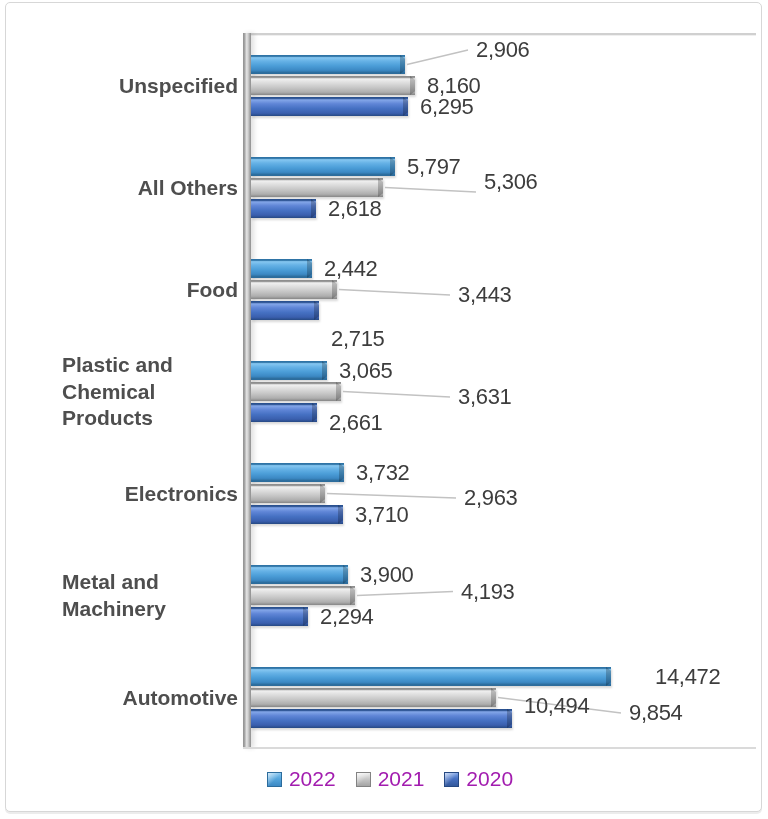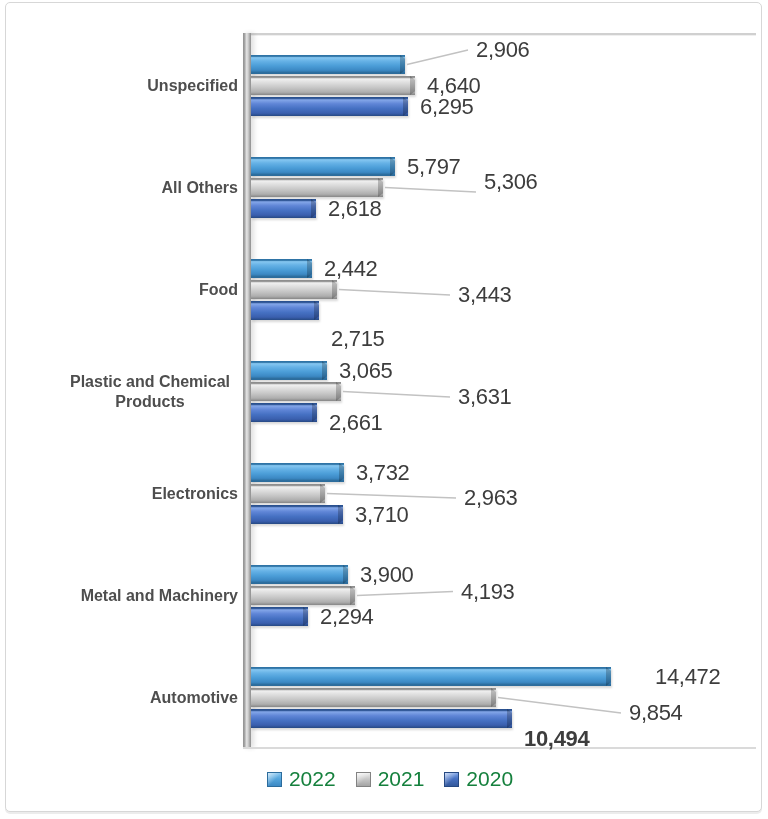--- a/index.html
+++ b/index.html
@@ -29,38 +29,38 @@
 
   .val-label{
     position:absolute;height:24px;line-height:24px;white-space:nowrap;
     font-size:22px;color:#3d3d3d;letter-spacing:-0.3px;
   }
 
   .cat-label{
     position:absolute;left:10px;width:222px;display:flex;align-items:center;justify-content:flex-end;
   }
   .cat-label span{
-    display:inline-block;max-width:176px;text-align:center;
-    font-size:16px;font-weight:bold;color:#4e4e4e;line-height:1.28;
+    display:inline-block;max-width:176px;text-align:left;
+    font-size:21px;font-weight:bold;color:#4e4e4e;line-height:1.28;
   }
 
   #leader-svg{position:absolute;left:0;top:0;width:768px;height:819px;pointer-events:none;}
 
   .legend{
     position:absolute;left:0;top:761px;width:768px;height:30px;
     display:flex;align-items:center;justify-content:center;gap:20px;
   }
   .legend-item{display:flex;align-items:center;gap:7px;}
   .legend-swatch{width:15px;height:15px;position:relative;box-sizing:border-box;}
   .legend-swatch.s0{background:linear-gradient(180deg,#7fc2ee 0%,#54a5dc 45%,#3c89c4 100%);border:1px solid #2c6c9c;}
   .legend-swatch.s1{background:linear-gradient(180deg,#ededed 0%,#c7c7c7 45%,#a4a4a4 100%);border:1px solid #828282;}
   .legend-swatch.s2{background:linear-gradient(180deg,#7aa0e4 0%,#4670c1 45%,#34599c 100%);border:1px solid #264983;}
   .legend-swatch::before{content:"";position:absolute;left:0;top:0;right:0;bottom:0;
     background:linear-gradient(135deg,rgba(255,255,255,0.65),rgba(255,255,255,0) 55%);}
-  .legend-label{font-size:21px;color:#15803d;}
+  .legend-label{font-size:21px;color:#a21caf;}
 </style>
 </head>
 <body>
 
 <div class="card">
   <div class="plot-top-line"></div>
   <div class="axis-wall"></div>
   <div class="plot-bottom-line"></div>
 
   <div id="cat-labels">
@@ -113,40 +113,40 @@
       <line x1="401" y1="61.5" x2="462" y2="47" stroke="#C2C2C2" stroke-width="1.3"></line>
       <line x1="379" y1="184.5" x2="470" y2="189" stroke="#C2C2C2" stroke-width="1.3"></line>
       <line x1="333" y1="286.5" x2="444" y2="292" stroke="#C2C2C2" stroke-width="1.3"></line>
       <line x1="337" y1="388.5" x2="444" y2="394" stroke="#C2C2C2" stroke-width="1.3"></line>
       <line x1="321" y1="490.5" x2="450" y2="495" stroke="#C2C2C2" stroke-width="1.3"></line>
       <line x1="351" y1="592.5" x2="447" y2="588.5" stroke="#C2C2C2" stroke-width="1.3"></line>
       <line x1="492" y1="694.5" x2="615" y2="710" stroke="#C2C2C2" stroke-width="1.3"></line>
     </svg>
   <div id="val-labels">
       <div class="val-label" style="left: 470px; top: 35px;">2,906</div>
-      <div class="val-label" style="left: 421px; top: 70.5px;">4,640</div>
+      <div class="val-label" style="left: 421px; top: 70.5px;">8,160</div>
       <div class="val-label" style="left: 414px; top: 91.5px;">6,295</div>
       <div class="val-label" style="left: 401px; top: 151.5px; text-align: right;">5,797</div>
       <div class="val-label" style="left: 478px; top: 167px;">5,306</div>
       <div class="val-label" style="left: 322px; top: 193.5px;">2,618</div>
       <div class="val-label" style="left: 318px; top: 253.5px;">2,442</div>
       <div class="val-label" style="left: 452px; top: 280px;">3,443</div>
       <div class="val-label" style="left: 325px; top: 295.5px; margin-top: 28px;">2,715</div>
       <div class="val-label" style="left: 333px; top: 355.5px;">3,065</div>
       <div class="val-label" style="left: 452px; top: 382px;">3,631</div>
       <div class="val-label" style="left: 323px; top: 397.5px; margin-top: 10px;">2,661</div>
       <div class="val-label" style="left: 350px; top: 457.5px;">3,732</div>
       <div class="val-label" style="left: 458px; top: 483px;">2,963</div>
       <div class="val-label" style="left: 349px; top: 499.5px;">3,710</div>
       <div class="val-label" style="left: 354px; top: 559.5px;">3,900</div>
       <div class="val-label" style="left: 455px; top: 576.5px;">4,193</div>
       <div class="val-label" style="left: 314px; top: 601.5px;">2,294</div>
       <div class="val-label" style="left: 649px; top: 661.5px;">14,472</div>
       <div class="val-label" style="left: 623px; top: 698px;">9,854</div>
-      <div class="val-label" style="left: 518px; top: 724px; font-weight: bold;">10,494</div>
+      <div class="val-label" style="left: 518px; top: 691px;">10,494</div>
     </div>
 
   <div class="legend" id="legend">
       <div class="legend-item">
         <span class="legend-swatch s0"></span>
         <span class="legend-label">2022</span>
       </div>
       <div class="legend-item">
         <span class="legend-swatch s1"></span>
         <span class="legend-label">2021</span>

